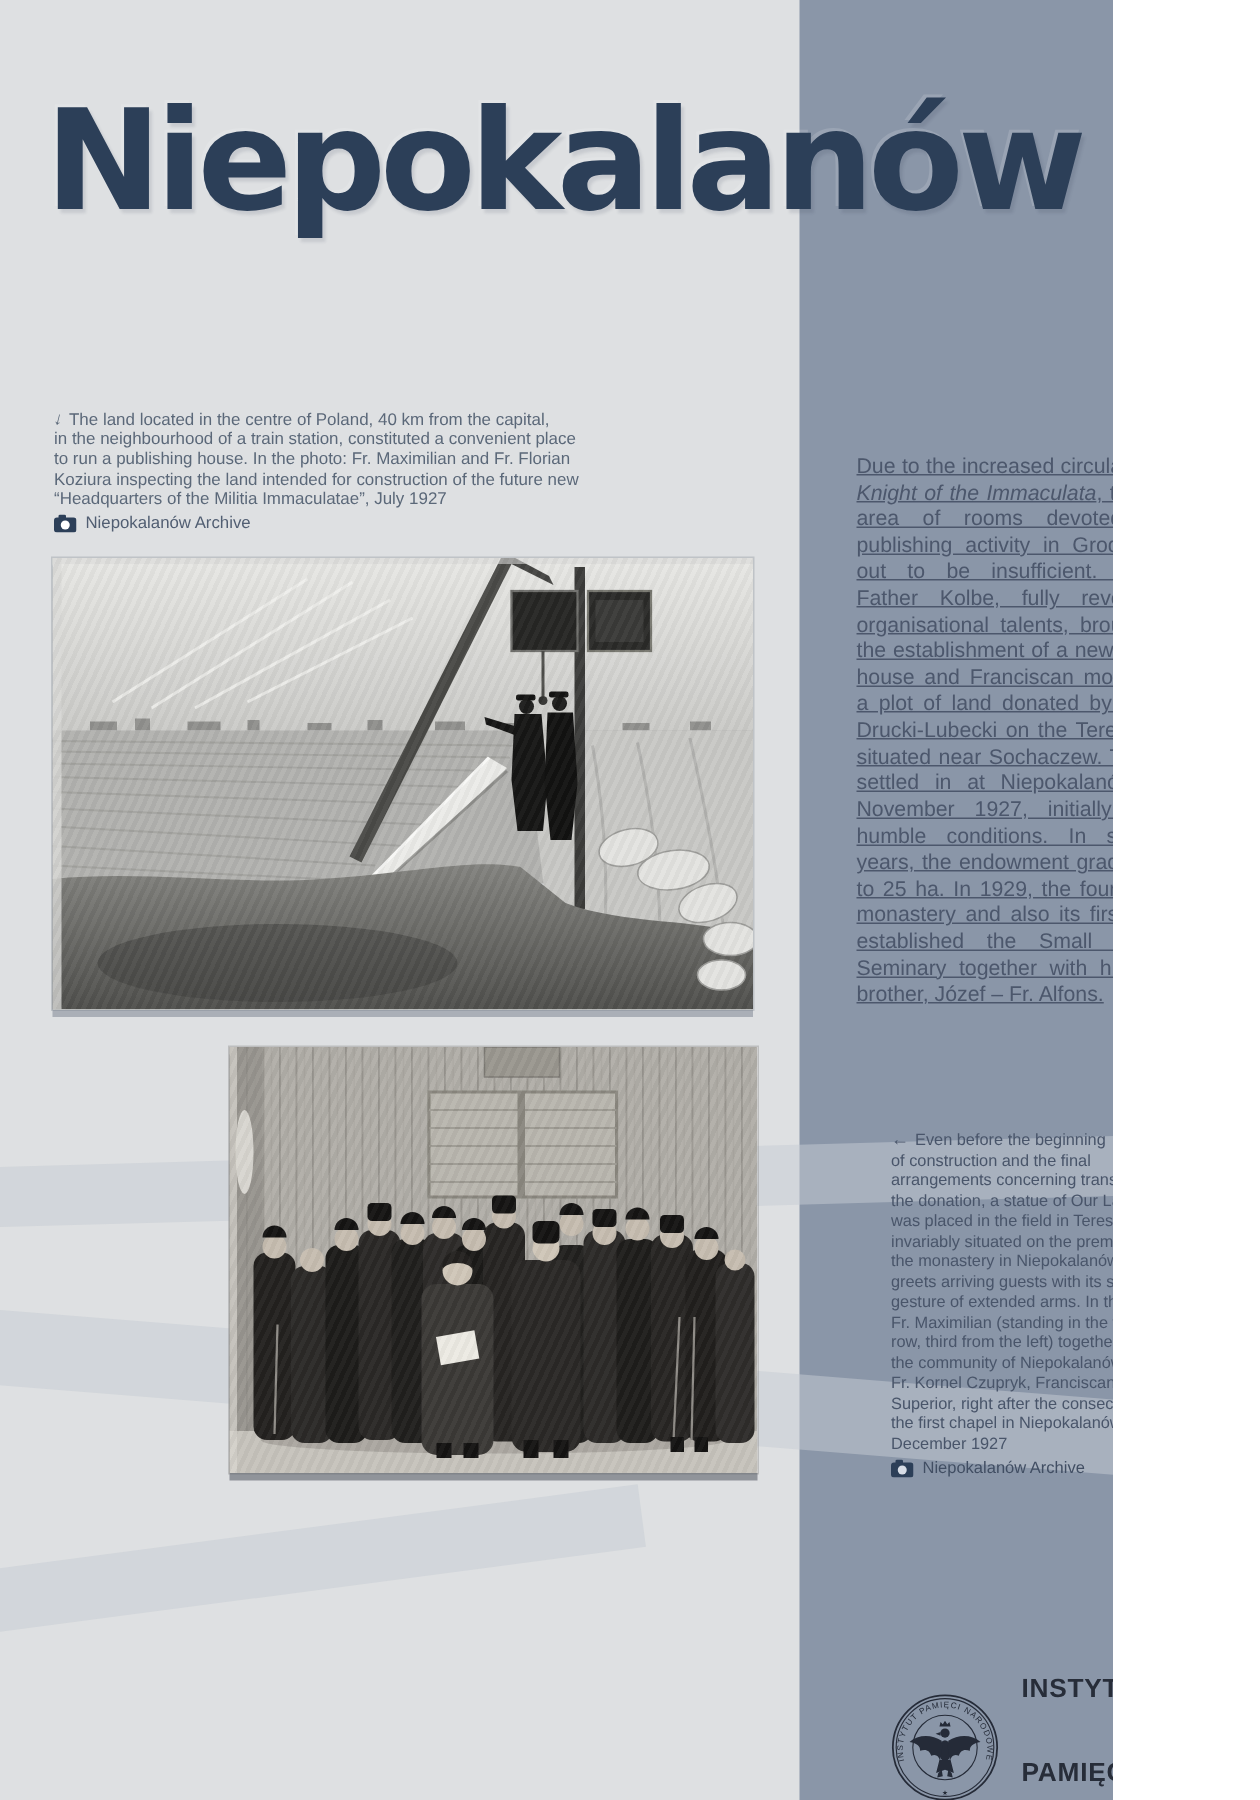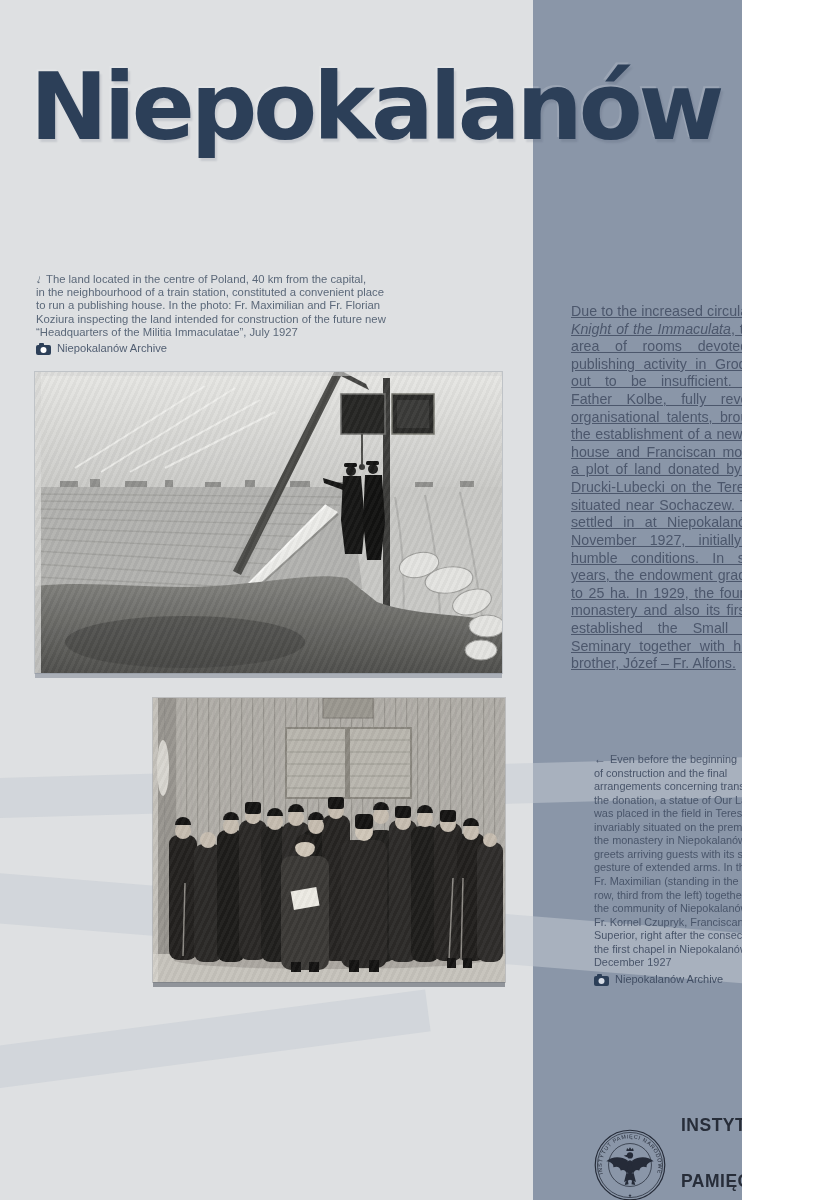--- a/index.html
+++ b/index.html
@@ -17,21 +17,21 @@
   .ribbon-c{left:-70px;top:1022px;width:500px;height:42px;transform:rotate(-7.5deg);}
   .title{position:absolute;left:30px;top:56px;z-index:2;margin:0;white-space:nowrap;
     font-family:"DejaVu Sans",sans-serif;font-weight:bold;font-size:93px;line-height:1.1;
     letter-spacing:-4px;color:var(--accent_navy);
     text-shadow:-2px -2px 0 rgba(255,255,255,.14), 2px 3px 2px rgba(40,50,70,.12);}
   .left-caption{position:absolute;left:36px;top:272px;width:480px;z-index:2;
     font-size:11.3px;line-height:1.17;color:var(--caption_text);}
   .pre-line{white-space:pre-line;}
   .arrow{display:inline-block;font-size:12px;margin-right:4px;color:inherit;}
   .arrow-down{transform:rotate(14deg);}
-  .credit{display:flex;align-items:flex-end;gap:6px;margin-top:3px;color:#515e72;font-size:11.2px;}
+  .credit{display:flex;align-items:flex-start;gap:6px;margin-top:3px;color:#515e72;font-size:11.2px;}
   .photo{position:absolute;margin:0;z-index:2;line-height:0;}
   .photo1{left:35px;top:372px;width:467px;height:301px;box-shadow:0 5px 0 rgba(118,126,140,.5),0 0 0 1px rgba(160,165,172,.5);}
   .photo2{left:153px;top:698px;width:352px;height:284px;box-shadow:0 5px 0 rgba(80,85,95,.55),0 0 0 1px rgba(140,140,140,.4);}
   .photo::after{content:"";position:absolute;inset:0;pointer-events:none;
     background:repeating-linear-gradient(115deg,rgba(255,255,255,.035) 0 3px,rgba(0,0,0,.03) 3px 6px);}
   .main-text{position:absolute;left:571px;top:303px;width:240px;z-index:2;
     font-size:14.2px;line-height:1.24;text-align:justify;color:var(--body_text);text-decoration:underline;}
   .main-text em{font-style:italic;}
   .right-caption{position:absolute;left:594px;top:752px;width:250px;z-index:2;
     font-size:10.9px;line-height:1.24;color:#49556a;}

